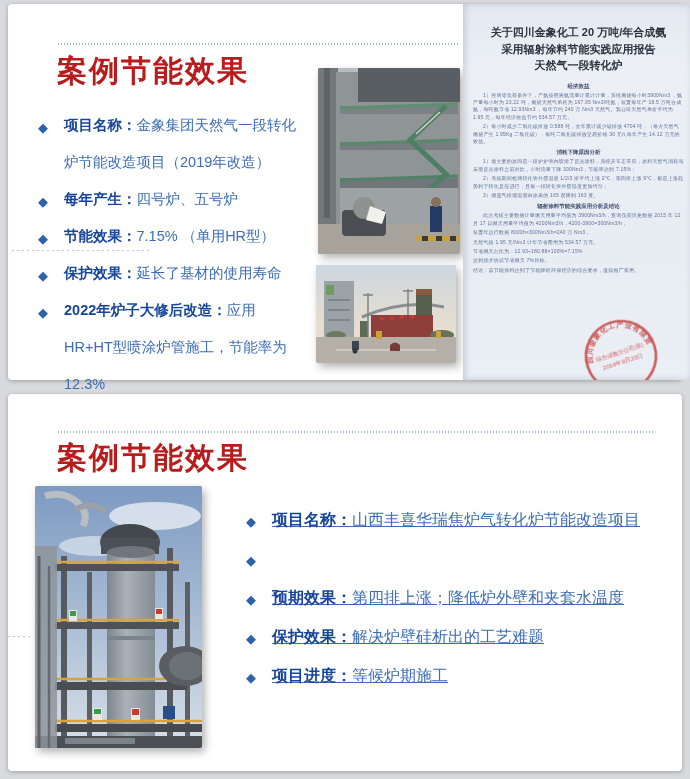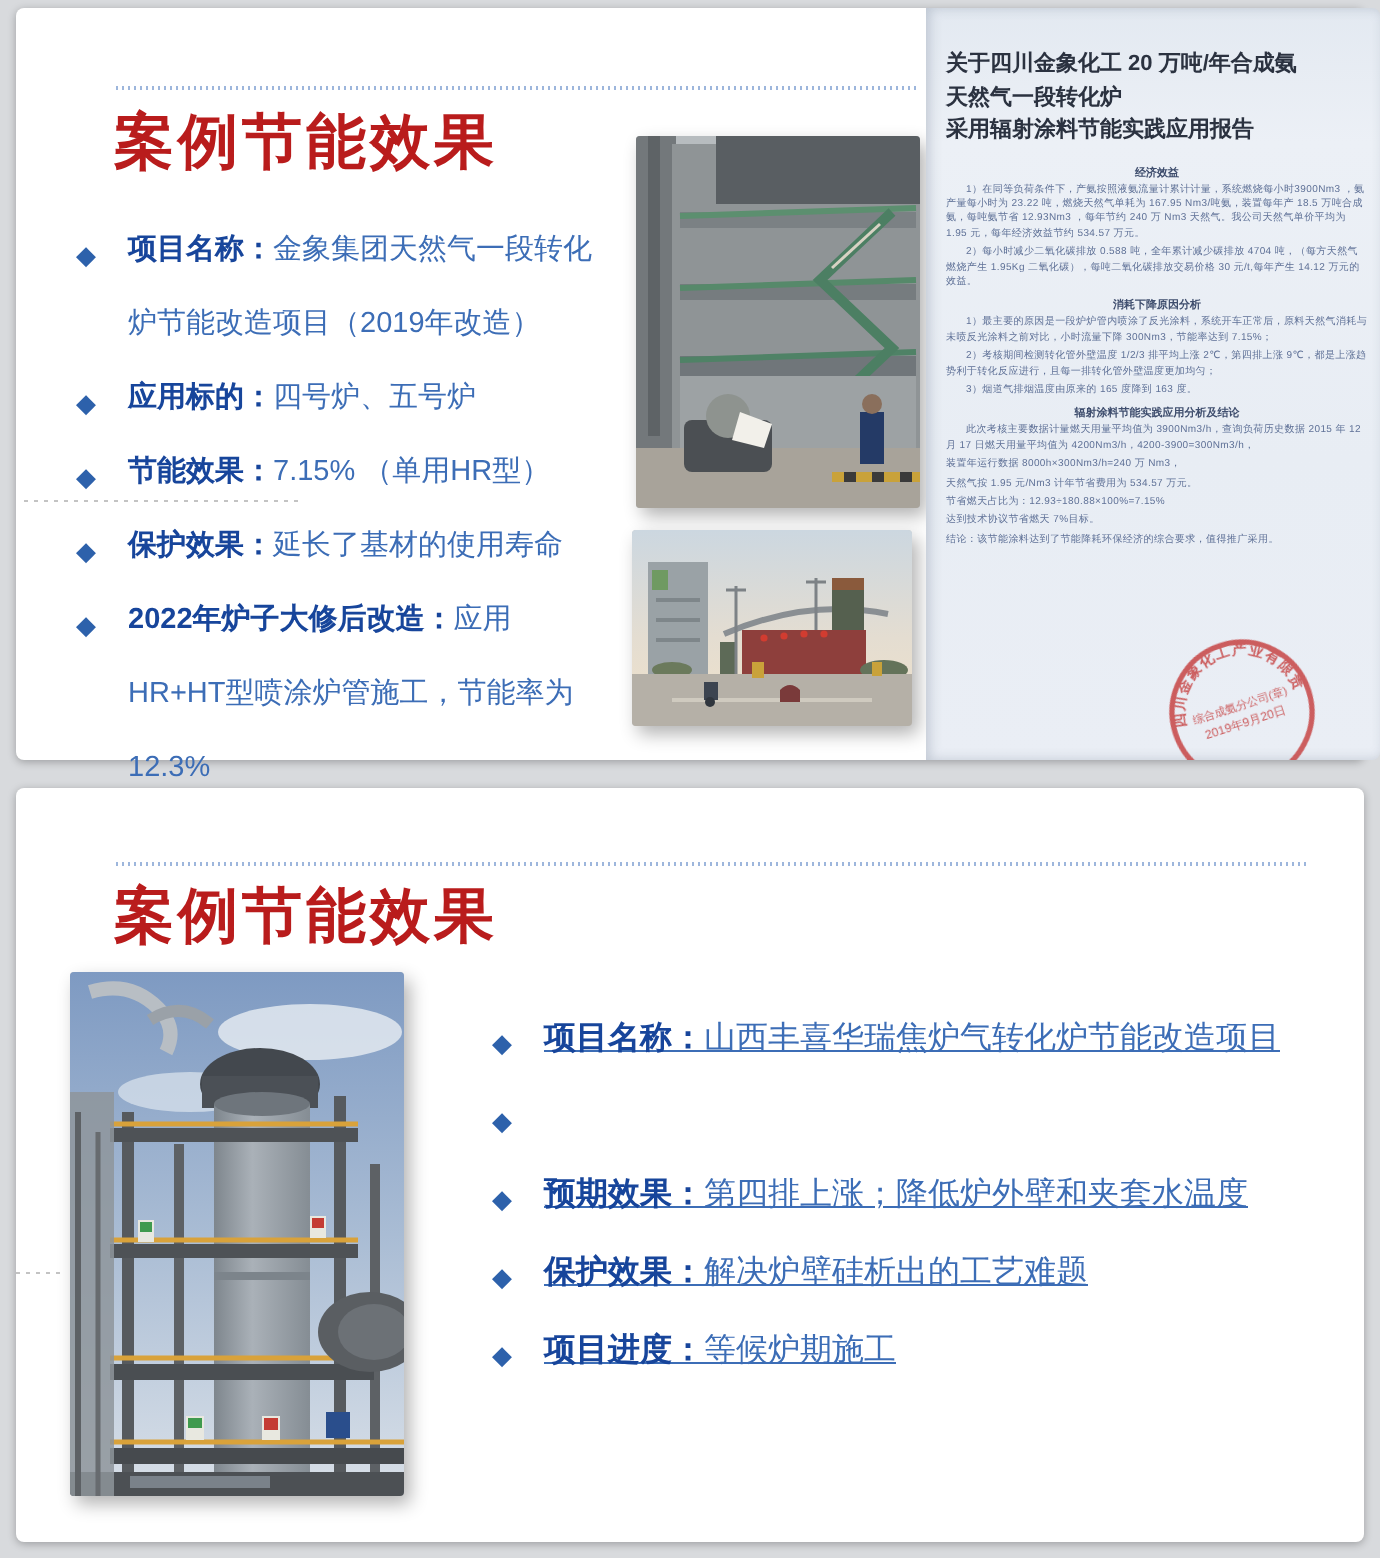--- a/index.html
+++ b/index.html
@@ -50,21 +50,21 @@
   
   .doc{
     position:absolute;left:455px;top:0;width:227px;height:376px;
     background:linear-gradient(180deg,#e3e9f1 0%,#ecf0f6 18%,#e8edf4 60%,#eaeef5 100%);
     border-radius:0 4px 4px 0;
     box-shadow:inset 2px 0 6px rgba(80,95,120,.25);
     overflow:hidden;
   }
   .doc-inner{position:absolute;left:10px;right:6px;top:20px;color:#5f7197;}
   .doc-title{
-    color:#2b3240;font-weight:bold;
+    text-align:center;color:#2b3240;font-weight:bold;
     font-size:11px;line-height:16.5px;margin-bottom:9px;
   }
   .doc h4{
     margin:4px 0 2px 0;text-align:center;
     font-size:5.5px;color:#3f4e6e;font-weight:bold;
   }
   .doc p{
     margin:0 0 2px 0;font-size:5px;line-height:7.4px;
     text-indent:10px;letter-spacing:.2px;
   }
@@ -85,21 +85,21 @@
     <div class="dotline" style="left:50px;top:39px;width:402px;"></div>
     <div class="slide-title" style="left:49px;top:47px;">案例节能效果</div>
 
     <div class="bullets s1" style="left:22px;top:103px;width:280px;">
       <div class="bullet">
         <span class="diamond">◆</span>
         <span class="btext"><b>项目名称：</b><span>金象集团天然气一段转化炉节能改造项目（2019年改造）</span></span>
       </div>
       <div class="bullet">
         <span class="diamond">◆</span>
-        <span class="btext"><b>应用标的：</b><span>四号炉、五号炉</span></span>
+        <span class="btext"><b>每年产生：</b><span>四号炉、五号炉</span></span>
       </div>
       <div class="bullet">
         <span class="diamond">◆</span>
         <span class="btext"><b>节能效果：</b><span>7.15% （单用HR型）</span></span>
       </div>
       <div class="bullet">
         <span class="diamond">◆</span>
         <span class="btext"><b>保护效果：</b><span>延长了基材的使用寿命</span></span>
       </div>
       <div class="bullet">
@@ -176,22 +176,22 @@
         <path d="M74 80 q5 -5 10 0 l0 6 -10 0 z" fill="#7a3a3a"></path>
         <rect x="60" y="66" width="6" height="8" fill="#c9a23a"></rect>
         <rect x="120" y="66" width="5" height="7" fill="#c9a23a"></rect>
       </svg>
     </div>
 
     <div class="doc">
       <div class="doc-inner">
         <div class="doc-title">
           <div>关于四川金象化工 20 万吨/年合成氨</div>
+          <div>采用辐射涂料节能实践应用报告</div>
           <div>天然气一段转化炉</div>
-          <div>采用辐射涂料节能实践应用报告</div>
         </div>
         <h4>经济效益</h4>
         <p>1）在同等负荷条件下，产氨按照液氨流量计累计计量，系统燃烧每小时3900Nm3 ，氨产量每小时为 23.22 吨，燃烧天然气单耗为 167.95 Nm3/吨氨，装置每年产 18.5 万吨合成氨，每吨氨节省 12.93Nm3 ，每年节约 240 万 Nm3 天然气。我公司天然气单价平均为 1.95 元，每年经济效益节约 534.57 万元。</p>
         <p>2）每小时减少二氧化碳排放 0.588 吨，全年累计减少碳排放 4704 吨，（每方天然气燃烧产生 1.95Kg 二氧化碳），每吨二氧化碳排放交易价格 30 元/t,每年产生 14.12 万元的效益。</p>
         <h4>消耗下降原因分析</h4>
         <p>1）最主要的原因是一段炉炉管内喷涂了反光涂料，系统开车正常后，原料天然气消耗与未喷反光涂料之前对比，小时流量下降 300Nm3，节能率达到 7.15%；</p>
         <p>2）考核期间检测转化管外壁温度 1/2/3 排平均上涨 2℃，第四排上涨 9℃，都是上涨趋势利于转化反应进行，且每一排转化管外壁温度更加均匀；</p>
         <p>3）烟道气排烟温度由原来的 165 度降到 163 度。</p>
         <h4>辐射涂料节能实践应用分析及结论</h4>
         <p>此次考核主要数据计量燃天用量平均值为 3900Nm3/h，查询负荷历史数据 2015 年 12 月 17 日燃天用量平均值为 4200Nm3/h，4200-3900=300Nm3/h，</p>

